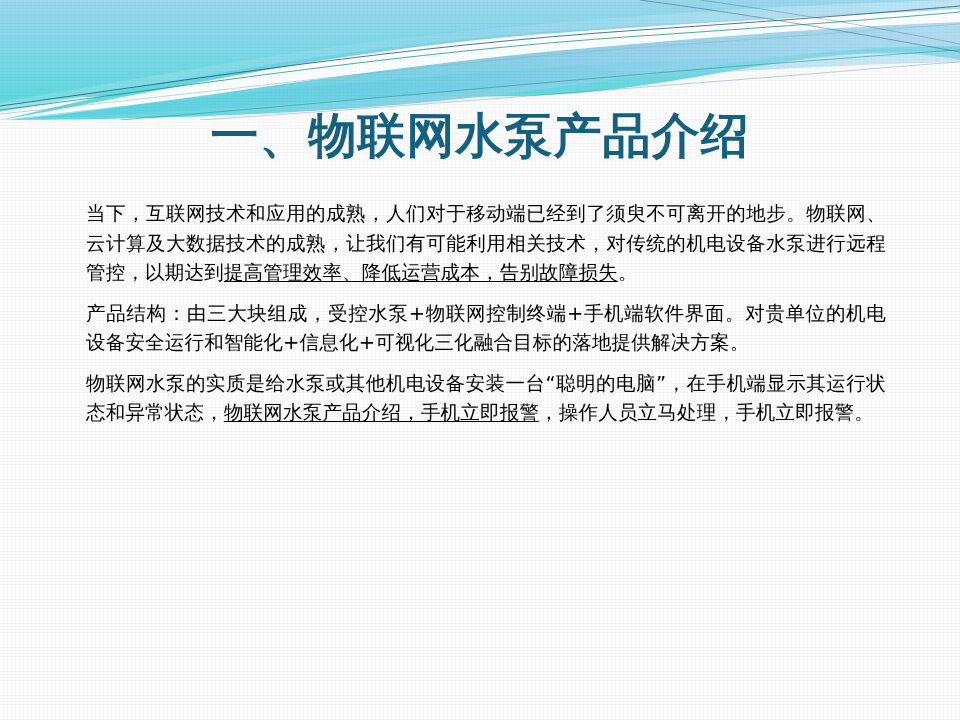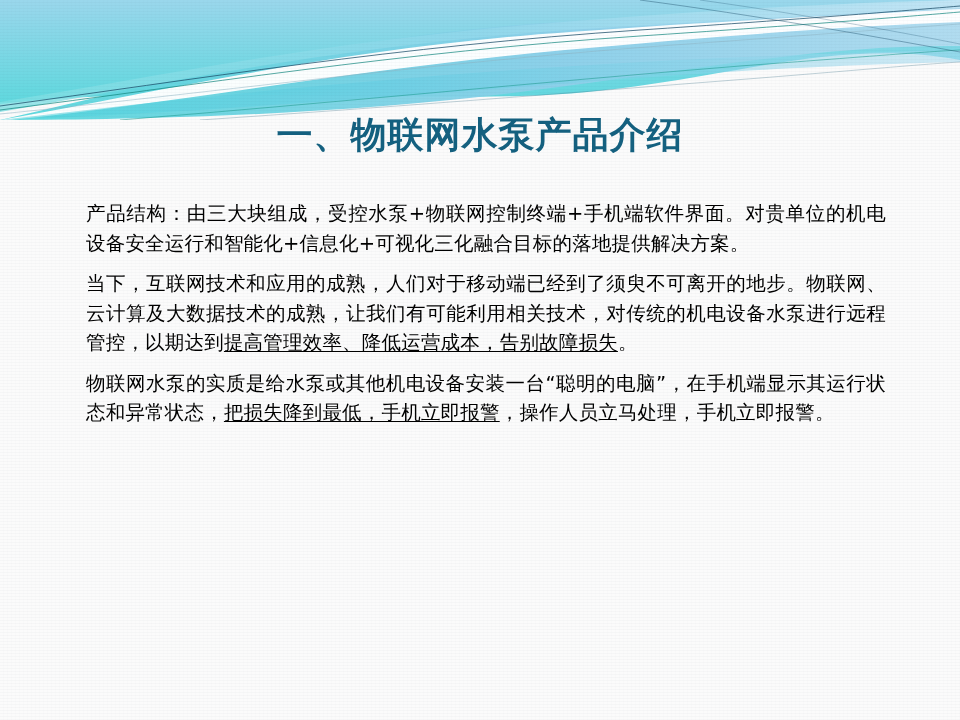--- a/index.html
+++ b/index.html
@@ -64,21 +64,21 @@
   .slide-title {
     position: absolute;
     left: 0;
     top: 108px;
     width: 960px;
     text-align: center;
     z-index: 3;
     color: #14607f;
     font-family: "DejaVu Sans", "Liberation Sans", sans-serif;
     font-weight: bold;
-    font-size: 36px;
+    font-size: 48px;
     line-height: 54px;
     letter-spacing: 1px;
     white-space: nowrap;
   }
 
   
   .body-block {
     position: absolute;
     left: 86px;
     top: 199px;
@@ -155,18 +155,18 @@
 
       <path d="M0,120 L960,120 L960,64 C820,84 640,104 420,114 C260,120 120,120 0,120 Z" fill="#ffffff" opacity="0.0"></path>
     </svg>
   </div>
 
   <div class="slide-texture"></div>
 
   <div class="slide-title">一、物联网水泵产品介绍</div>
 
   <div class="body-block">
+    <p class="para para-gap-1"><span>当下，互联网技术和应用的成熟，人们对于移动端已经到了须臾不可离开的地步。物联网、云计算及大数据技术的成熟，让我们有可能利用相关技术，对传统的机电设备水泵进行远程管控，以期达到</span><span class="u">提高管理效率、降低运营成本，告别故障损失</span><span>。</span></p>
     <p class="para para-gap-2"><span>产品结构：由三大块组成，受控水泵+物联网控制终端+手机端软件界面。对贵单位的机电设备安全运行和智能化+信息化+可视化三化融合目标的落地提供解决方案。</span></p>
-    <p class="para para-gap-1"><span>当下，互联网技术和应用的成熟，人们对于移动端已经到了须臾不可离开的地步。物联网、云计算及大数据技术的成熟，让我们有可能利用相关技术，对传统的机电设备水泵进行远程管控，以期达到</span><span class="u">提高管理效率、降低运营成本，告别故障损失</span><span>。</span></p>
-    <p class="para para-gap-3"><span>物联网水泵的实质是给水泵或其他机电设备安装一台“聪明的电脑”，在手机端显示其运行状态和异常状态，</span><span class="u">把损失降到最低，手机立即报警</span><span>，操作人员立马处理，手机立即报警。</span></p>
+    <p class="para para-gap-3"><span>物联网水泵的实质是给水泵或其他机电设备安装一台“聪明的电脑”，在手机端显示其运行状态和异常状态，</span><span class="u">物联网水泵产品介绍，手机立即报警</span><span>，操作人员立马处理，手机立即报警。</span></p>
   </div>
 
 </div>
 
 </body></html>

